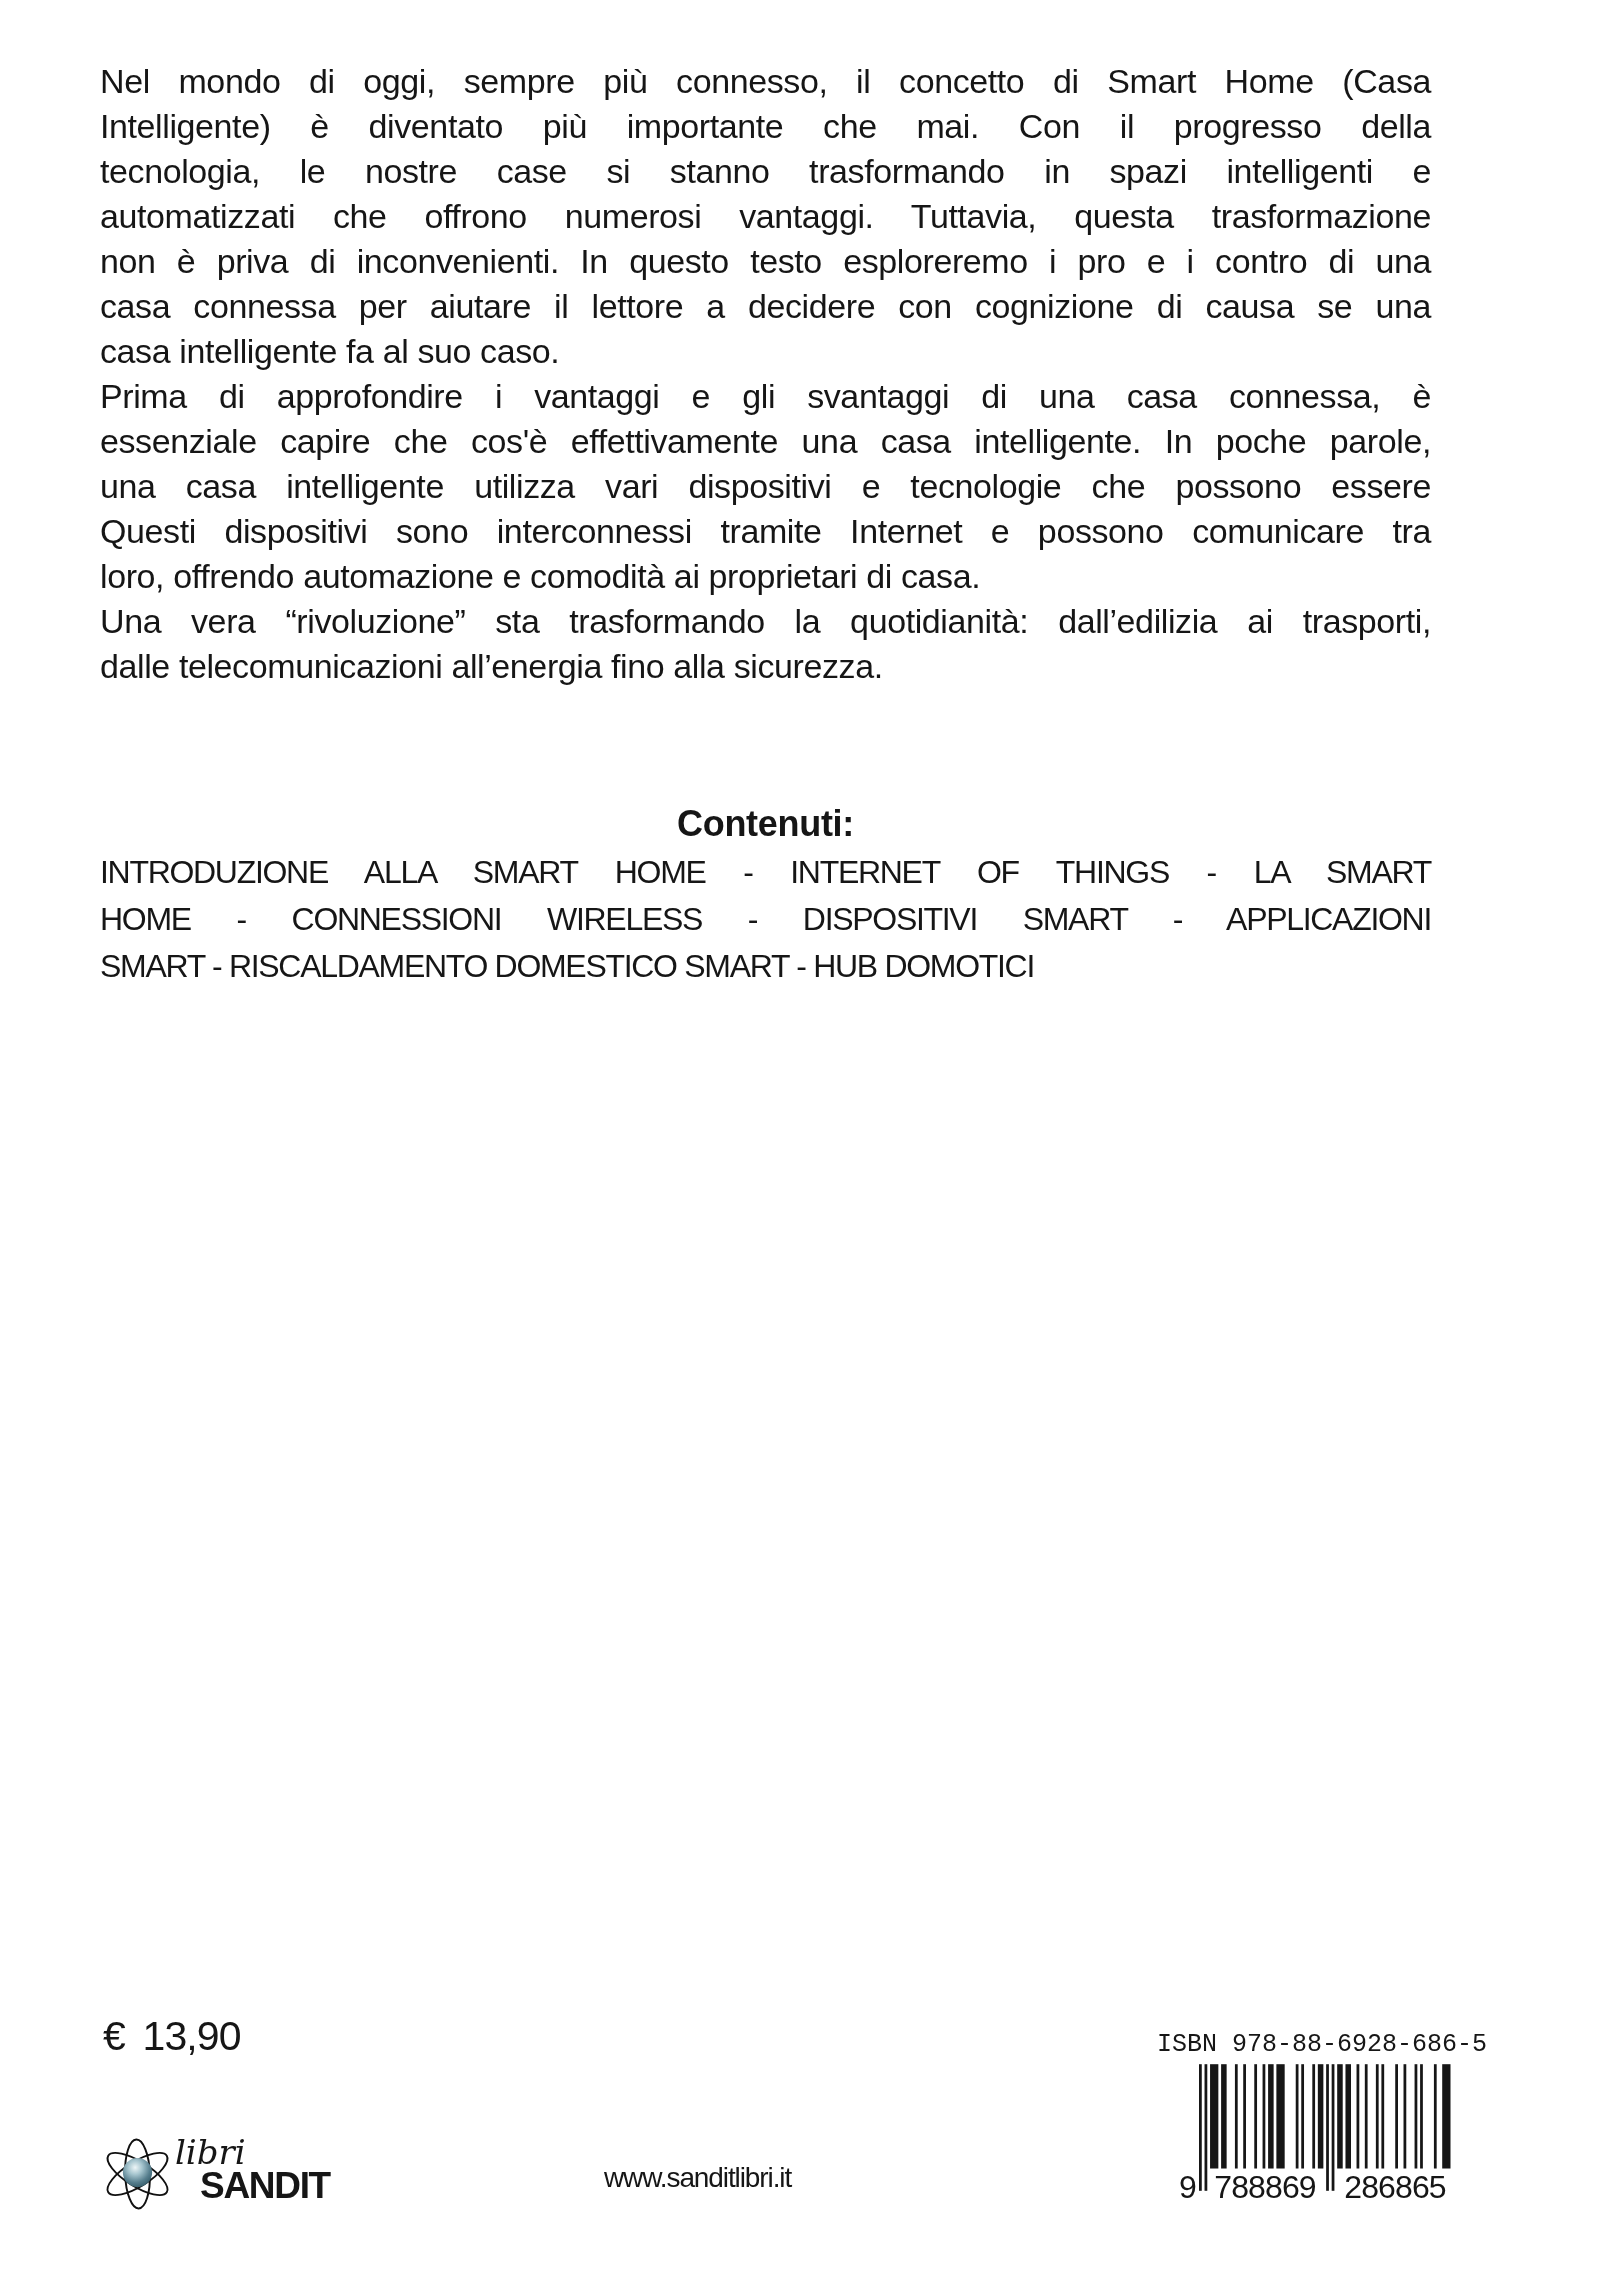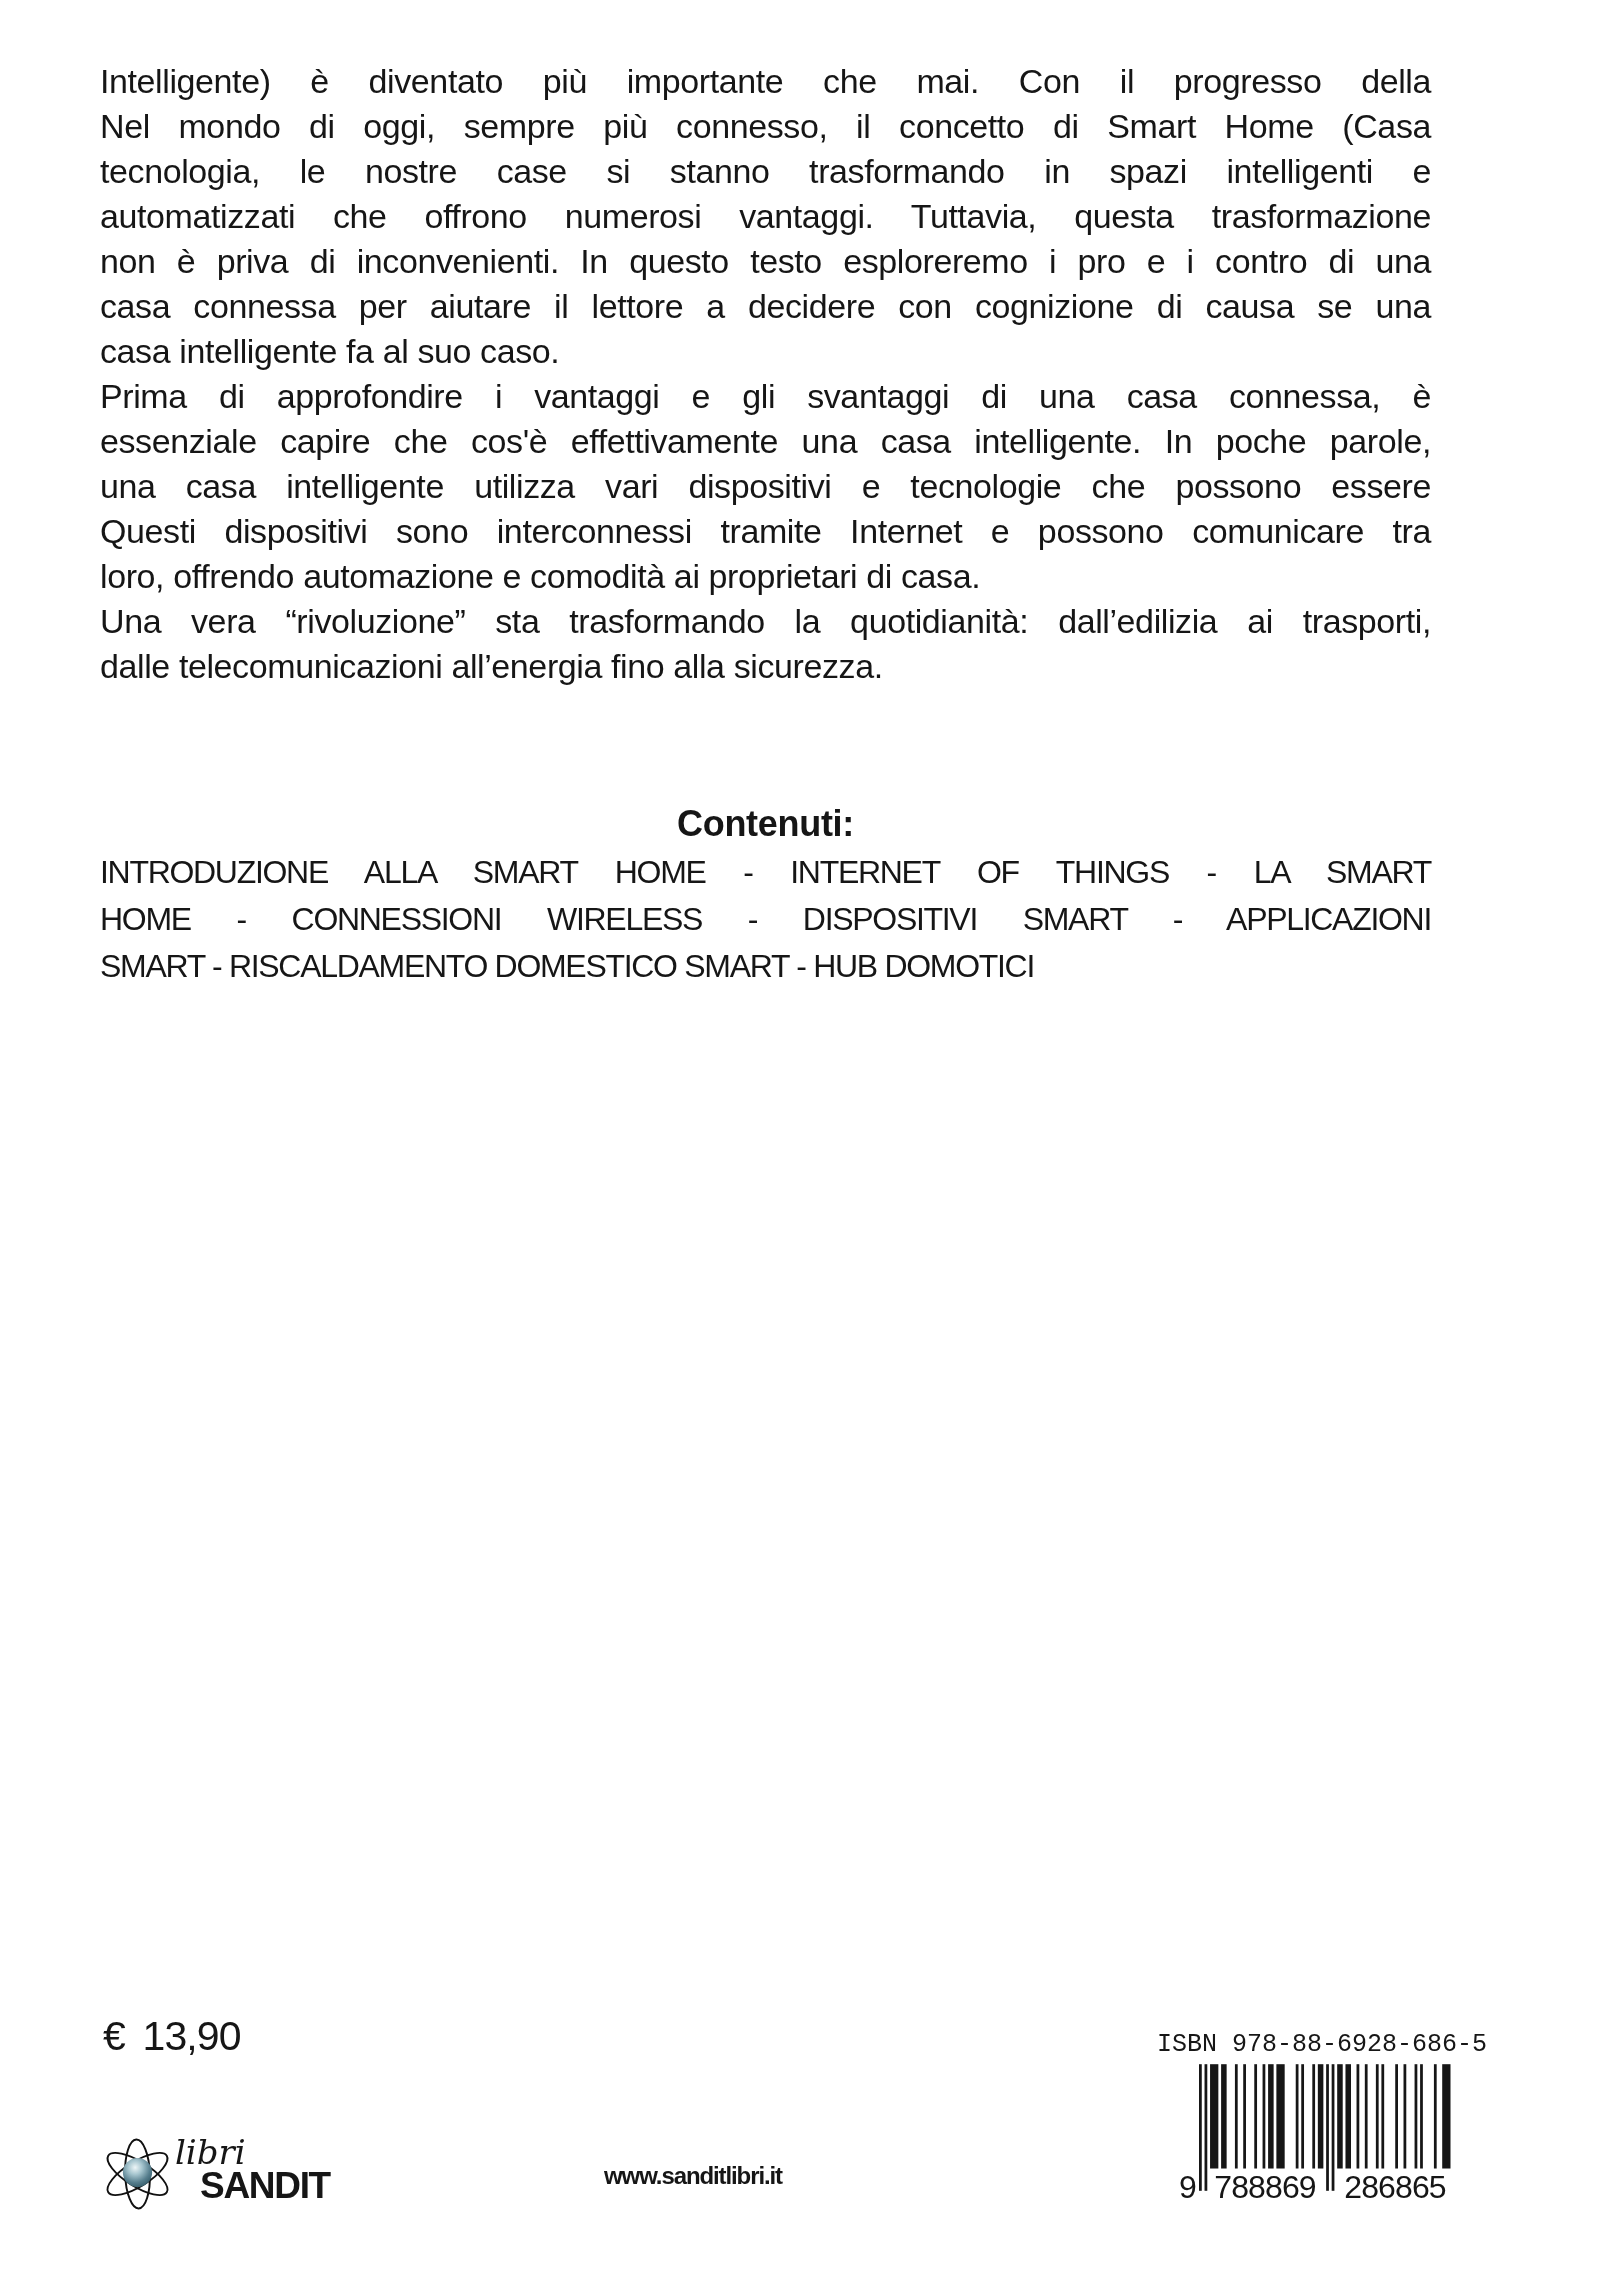--- a/index.html
+++ b/index.html
@@ -39,32 +39,32 @@
 
   
   .logo { position:absolute; left:100px; top:2135px; width:232px; height:82px; }
   .atom-svg { position:absolute; left:0; top:0; width:75px; height:78px; }
   .logo-libri { position:absolute; left:75px; top:0; font-family:"DejaVu Serif", serif;
                 font-style:italic; font-size:34px; line-height:1; }
   .logo-sandit { position:absolute; left:70px; top:32px; font-weight:bold; font-size:37px;
                  line-height:1; letter-spacing:-1.3px;margin-left:30px; }
 
   
-  .website { position:absolute; left:604px; top:2164px; font-size:24px; font-weight:bold;
+  .website { position:absolute; left:604px; top:2164px; font-size:28px; font-weight:normal;
              line-height:1; letter-spacing:-1.1px; }
 </style>
 </head>
 <body>
 
 <div class="page">
 
   <section class="body-text">
       <div>
+        <div class="tline">Nel mondo di oggi, sempre più connesso, il concetto di Smart Home (Casa</div>
         <div class="tline">Intelligente) è diventato più importante che mai. Con il progresso della</div>
-        <div class="tline">Nel mondo di oggi, sempre più connesso, il concetto di Smart Home (Casa</div>
         <div class="tline">tecnologia, le nostre case si stanno trasformando in spazi intelligenti e</div>
         <div class="tline">automatizzati che offrono numerosi vantaggi. Tuttavia, questa trasformazione</div>
         <div class="tline">non è priva di inconvenienti. In questo testo esploreremo i pro e i contro di una</div>
         <div class="tline">casa connessa per aiutare il lettore a decidere con cognizione di causa se una</div>
         <div class="tline lastline">casa intelligente fa al suo caso.</div>
       </div>
       <div>
         <div class="tline">Prima di approfondire i vantaggi e gli svantaggi di una casa connessa, è</div>
         <div class="tline">essenziale capire che cos'è effettivamente una casa intelligente. In poche parole,</div>
         <div class="tline">una casa intelligente utilizza vari dispositivi e tecnologie che possono essere</div>

